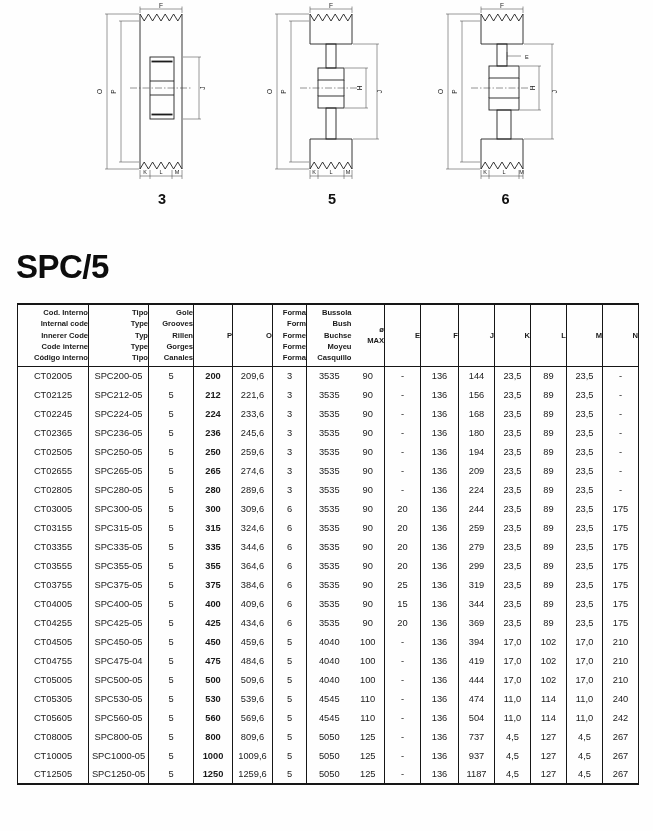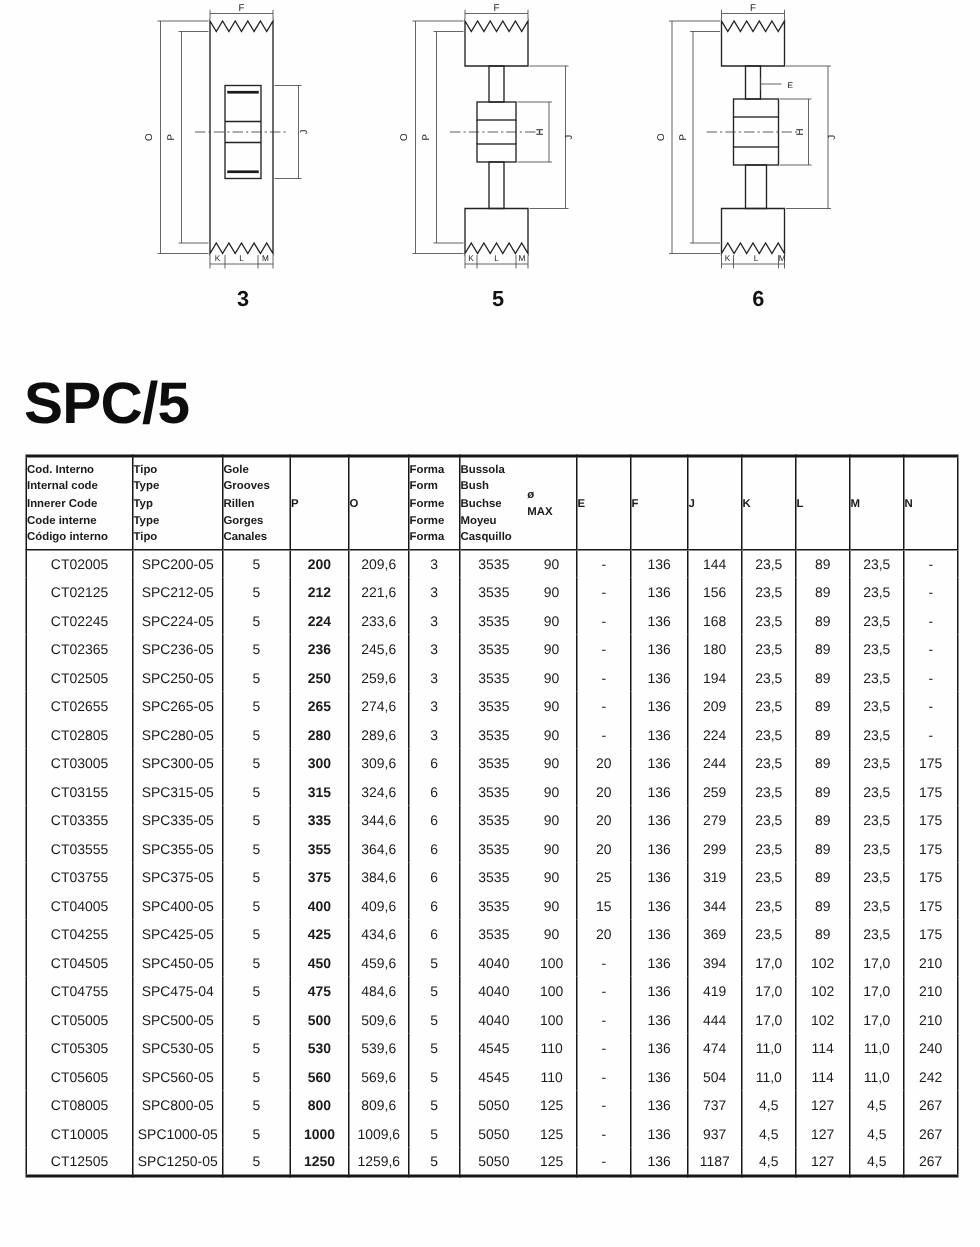--- a/index.html
+++ b/index.html
@@ -3,25 +3,25 @@
 <meta charset="utf-8">
 <style>
   *{margin:0;padding:0;box-sizing:border-box}
   html,body{width:653px;height:831px;background:#fff;font-family:"Liberation Sans",sans-serif;color:#1a1a1a}
   .page{position:relative;width:653px;height:831px;background:#fefefe;overflow:hidden}
   .diagram{position:absolute;top:2px;text-align:center}
   .d1{left:92px;width:140px}
   .d2{left:262px;width:140px}
   .d3{left:433px;width:145px}
   .diagram figcaption{margin-top:3px;font-size:14.5px;font-weight:bold;color:#111}
-  .page-title{position:absolute;left:16px;top:248px;font-size:39px;font-weight:bold;letter-spacing:-0.5px;color:#0d0d0d}
+  .page-title{position:absolute;left:16px;top:248px;font-size:33px;font-weight:bold;letter-spacing:-0.5px;color:#0d0d0d}
   table.spec{position:absolute;left:17px;top:303px;width:621px;border-collapse:collapse;table-layout:fixed;
              border:1.5px solid #161616;border-top-width:2px;border-bottom-width:2.5px}
   thead th{border-bottom:1.6px solid #161616;font-size:7.6px;font-weight:bold;line-height:1.5;
-           white-space:pre-line;vertical-align:middle;height:62px;padding:1px 0;text-align:left}
+           white-space:pre-line;vertical-align:middle;height:62px;padding:1px 0;text-align:right}
   th,td{border-left:1px solid #161616}
   th.c7,td.c7{border-left:none}
   tbody td{height:19px;font-size:9.3px;text-align:center;vertical-align:middle;padding:0}
   tbody td.c3{font-weight:bold}
   col.w0{width:71px}col.w1{width:60px}col.w2{width:45px}col.w3{width:39px}col.w4{width:40px}
   col.w5{width:34px}col.w6{width:45px}col.w7{width:33px}col.w8{width:36px}col.w9{width:38px}
   col.w10{width:36px}col.w11{width:36px}col.w12{width:36px}col.w13{width:36px}col.w14{width:36px}
   svg text{font-family:"Liberation Sans",sans-serif;fill:#222}
   svg .ol{stroke:#232323;stroke-width:0.9;fill:none}
   svg .dim{stroke:#454545;stroke-width:0.55;fill:none}

